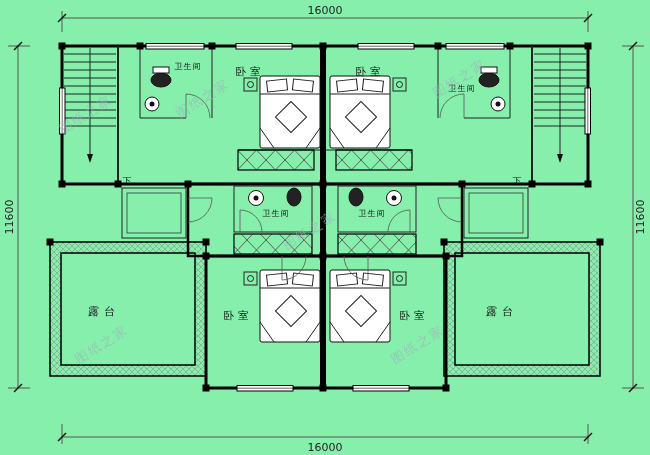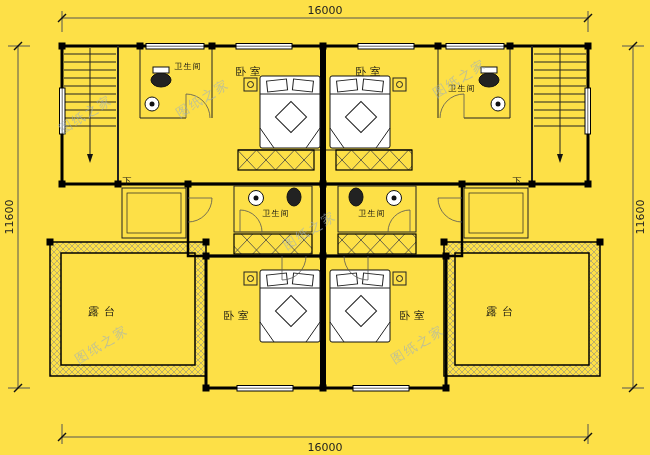--- a/index.html
+++ b/index.html
@@ -1,16 +1,16 @@
 <!DOCTYPE html>
 <html><head>
 <meta charset="utf-8">
 <style>
   html,body{margin:0;padding:0;background:#ffffff;}
-  .page{width:650px;height:455px;position:relative;background:#fde047;overflow:hidden;
+  .page{width:650px;height:455px;position:relative;background:#86efac;overflow:hidden;
         font-family:"DejaVu Sans",sans-serif;}
   svg{display:block;}
   svg text{text-anchor:middle;fill:#111;font-family:"DejaVu Sans",sans-serif;}
   .dim line{stroke:#555;stroke-width:1;}
   .dim .tick{stroke:#111;stroke-width:1.4;}
   .dim text{font-size:11px;fill:#222;}
   .wall{stroke:#000;fill:none;}
   .thin{stroke:#222;stroke-width:1;fill:none;}
   .winline{stroke:#000;stroke-width:.6;}
   .fix{stroke:#111;stroke-width:1;}

